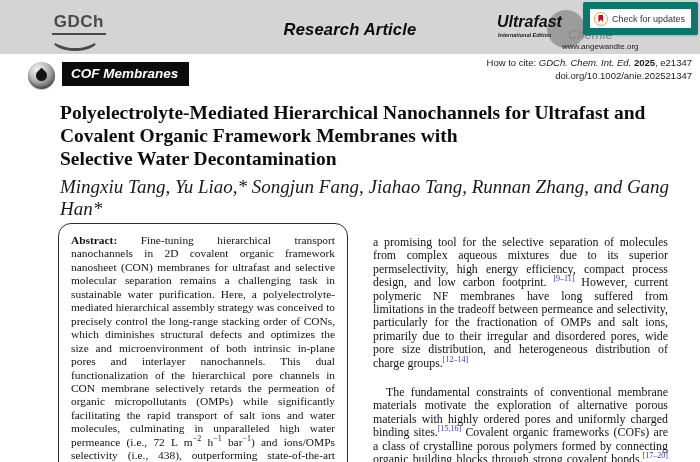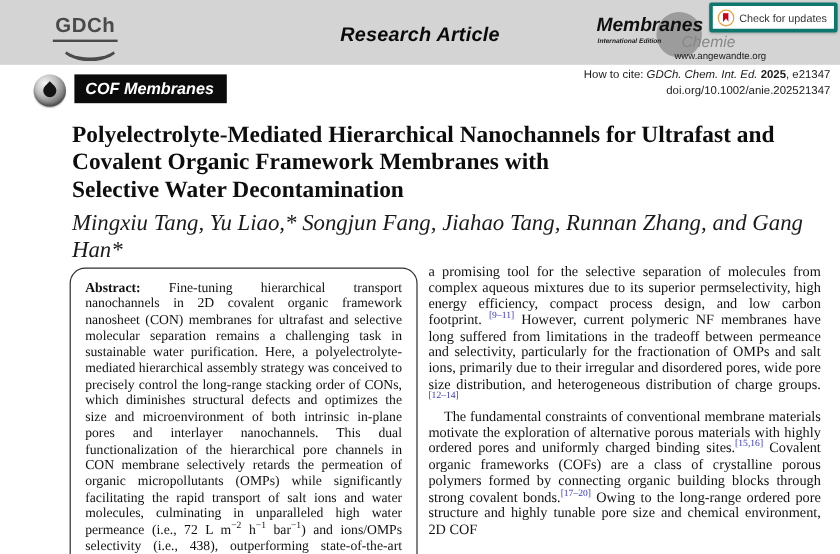--- a/index.html
+++ b/index.html
@@ -2,37 +2,37 @@
 <html><head>
 <meta charset="utf-8">
 <style>
   html,body{margin:0;padding:0;}
   body{
     width:700px;height:462px;position:relative;overflow:hidden;
     background:#ffffff;font-family:"Liberation Sans",sans-serif;color:#1a1a1a;
   }
   
   .header-bar{position:absolute;left:0;top:0;width:700px;height:54px;background:#d4d4d4;}
-  .gdch{position:absolute;left:44px;top:12px;width:62px;text-align:left;color:#4a4a4a;}
+  .gdch{position:absolute;left:44px;top:12px;width:62px;text-align:right;color:#4a4a4a;}
   .gdch-text{display:inline-block;font-size:17px;font-weight:bold;letter-spacing:.5px;
     border-bottom:2.5px solid #4a4a4a;padding:0 2px 1px;}
   .gdch-arc{margin:2px auto 0;width:46px;height:11px;
     border-left:2px solid transparent;border-right:2px solid transparent;
     border-bottom:3.5px solid #4a4a4a;border-radius:0 0 50% 50% / 0 0 100% 100%;}
   .research-article{position:absolute;left:0;right:0;top:20px;text-align:center;
     font-size:16.5px;font-weight:bold;font-style:italic;color:#0a0a0a;letter-spacing:.2px;}
   .angew{position:absolute;left:495px;top:8px;width:170px;height:46px;}
   .angew-circle{position:absolute;left:52px;top:2px;width:38px;height:38px;border-radius:50%;background:#9c9c9c;}
   .angew-name{position:absolute;left:2px;top:5px;font-size:16px;font-weight:bold;font-style:italic;color:#101010;white-space:nowrap;}
   .angew-edition{position:absolute;left:3px;top:24px;font-size:5.5px;font-weight:bold;font-style:italic;color:#222;white-space:nowrap;}
   .angew-chemie{position:absolute;left:73px;top:19px;font-size:13px;font-style:italic;color:#878787;}
   .angew-web{position:absolute;left:67px;top:34px;font-size:8px;color:#1a1a1a;white-space:nowrap;}
   
   .check-badge{position:absolute;right:2px;top:2px;height:19px;background:#fff;
-    border:3px solid #0f766e;border-radius:2px;display:flex;align-items:center;
+    border:7px solid #0f766e;border-radius:2px;display:flex;align-items:center;
     gap:4px;padding:0 6px 0 4px;box-shadow:0 1px 2px rgba(0,0,0,.18);cursor:pointer;justify-content:flex-end;}
   .cm-ring{width:12px;height:12px;border-radius:50%;background:#fff;border:1.5px solid #e8a33d;
     display:flex;align-items:center;justify-content:center;flex:0 0 auto;}
   .cm-bookmark{width:5px;height:8px;background:#d0021b;
     clip-path:polygon(0 0,100% 0,100% 100%,50% 62%,0 100%);}
   .check-label{font-size:9px;color:#333;white-space:nowrap;}
   
   .cite-block{position:absolute;right:8px;top:57px;text-align:right;font-size:9.5px;
     line-height:12.5px;color:#1a1a1a;}
   .cite-journal{font-style:italic;}
@@ -57,37 +57,37 @@
     font-size:19px;color:#1a1a1a;}
   
   .abstract-box{position:absolute;left:58px;top:223px;width:264px;height:320px;
     border:1.6px solid #2e2e2e;border-radius:13px;padding:10px 12px;background:#fff;}
   .abstract-text{font-family:"Liberation Serif","DejaVu Serif",serif;font-size:11.4px;
     line-height:13.45px;text-align:justify;color:#111;}
   
   .right-col{position:absolute;left:357px;top:220px;width:327px;
     font-family:"Liberation Serif","DejaVu Serif",serif;font-size:11.9px;
     line-height:13.4px;text-align:justify;color:#111;}
-  .right-col p{margin:0;}
+  .right-col p{margin:16px;}
   .right-col p.indent{text-indent:13px;}
   sup{font-size:8px;line-height:0;}
   sup.cite{color:#3434c8;cursor:pointer;}
 </style>
 </head>
 <body>
 
 <div class="header-bar">
   <div class="gdch">
     <span class="gdch-text">GDCh</span>
     <div class="gdch-arc"></div>
   </div>
   <div class="research-article">Research Article</div>
   <div class="angew">
     <div class="angew-circle"></div>
-    <div class="angew-name">Membranes</div>
+    <div class="angew-name">Ultrafast</div>
     <div class="angew-edition">International Edition</div>
     <div class="angew-chemie">Chemie</div>
     <div class="angew-web">www.angewandte.org</div>
   </div>
 </div>
 
 <div class="check-badge">
   <span class="cm-ring">
     <span class="cm-bookmark"></span>
   </span>

